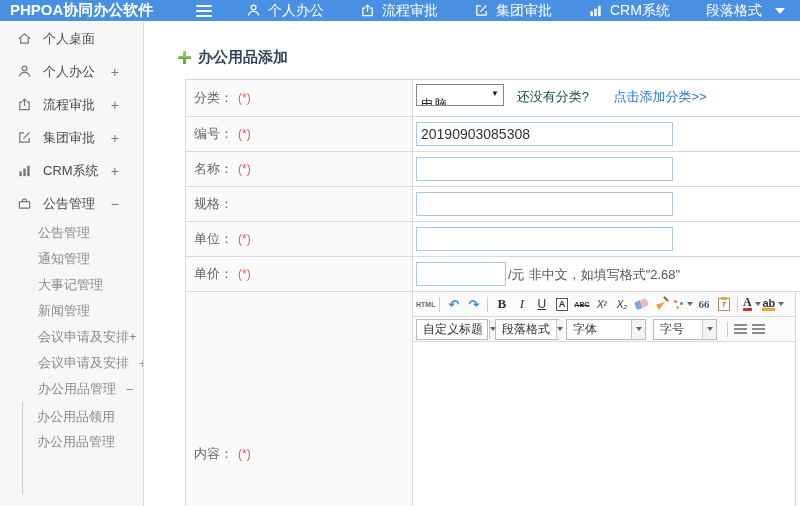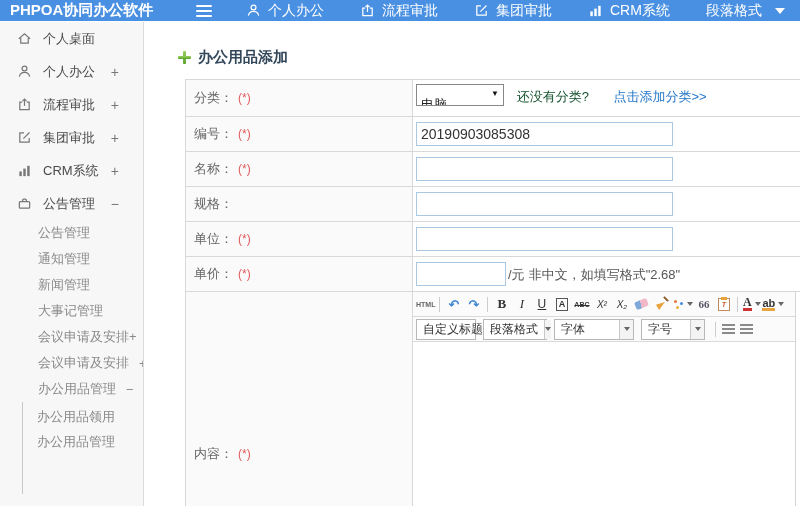--- a/index.html
+++ b/index.html
@@ -97,21 +97,21 @@
   background:#e8743d;box-shadow:6px 2px 0 #4a90d9,2px 6px 0 #e8b23d}
 .ic-clip{width:12px;height:13px;border:1px solid #c08a5a;background:#fff;position:relative;
   display:inline-flex;align-items:center;justify-content:center}
 .ic-clip::before{content:"";position:absolute;top:-2px;left:2px;right:2px;height:3px;background:#e8a33d}
 .ic-clip b{font-size:7px;color:#c05a2a;font-weight:bold}
 .ddl{display:inline-flex;align-items:center;justify-content:space-between;height:21px;
   border:1px solid #b8b8b8;background:#fff;margin-right:6px;flex:0 0 auto;cursor:pointer}
 .ddl-label{padding:0 6px;font-size:12px;color:#333;white-space:nowrap}
 .ddl-btn{width:14px;align-self:stretch;border-left:1px solid #c8c8c8;display:flex;
   align-items:center;justify-content:center;background:#f4f4f4}
-.w1{width:60px}.w2{width:64px}.w3{width:80px}.w4{width:64px}
+.w1{width:72px}.w2{width:64px}.w3{width:80px}.w4{width:64px}
 .ic-align{width:13px;height:10px;flex:0 0 auto;margin:0 2px;cursor:pointer;
   background:repeating-linear-gradient(to bottom,#8a8a8a 0 2px,transparent 2px 4px)}
 .editor-body{height:274px;background:#fff}
 </style>
 </head>
 <body>
 
 <div class="screen">
 
   <div class="topbar">
@@ -230,24 +230,24 @@
       <span class="toggle">−</span>
     </div>
 
     <div class="sub-item">
       <span>公告管理</span>
     </div>
     <div class="sub-item">
       <span>通知管理</span>
     </div>
     <div class="sub-item">
+      <span>大事记管理</span>
+    </div>
+    <div class="sub-item">
       <span>新闻管理</span>
-    </div>
-    <div class="sub-item">
-      <span>大事记管理</span>
     </div>
     <div class="sub-item">
       <span>会议申请及安排+</span>
     </div>
     <div class="sub-item">
       <span>会议申请及安排</span>
       <span class="toggle">+</span>
     </div>
     <div class="sub-item">
       <span>办公用品管理</span>

